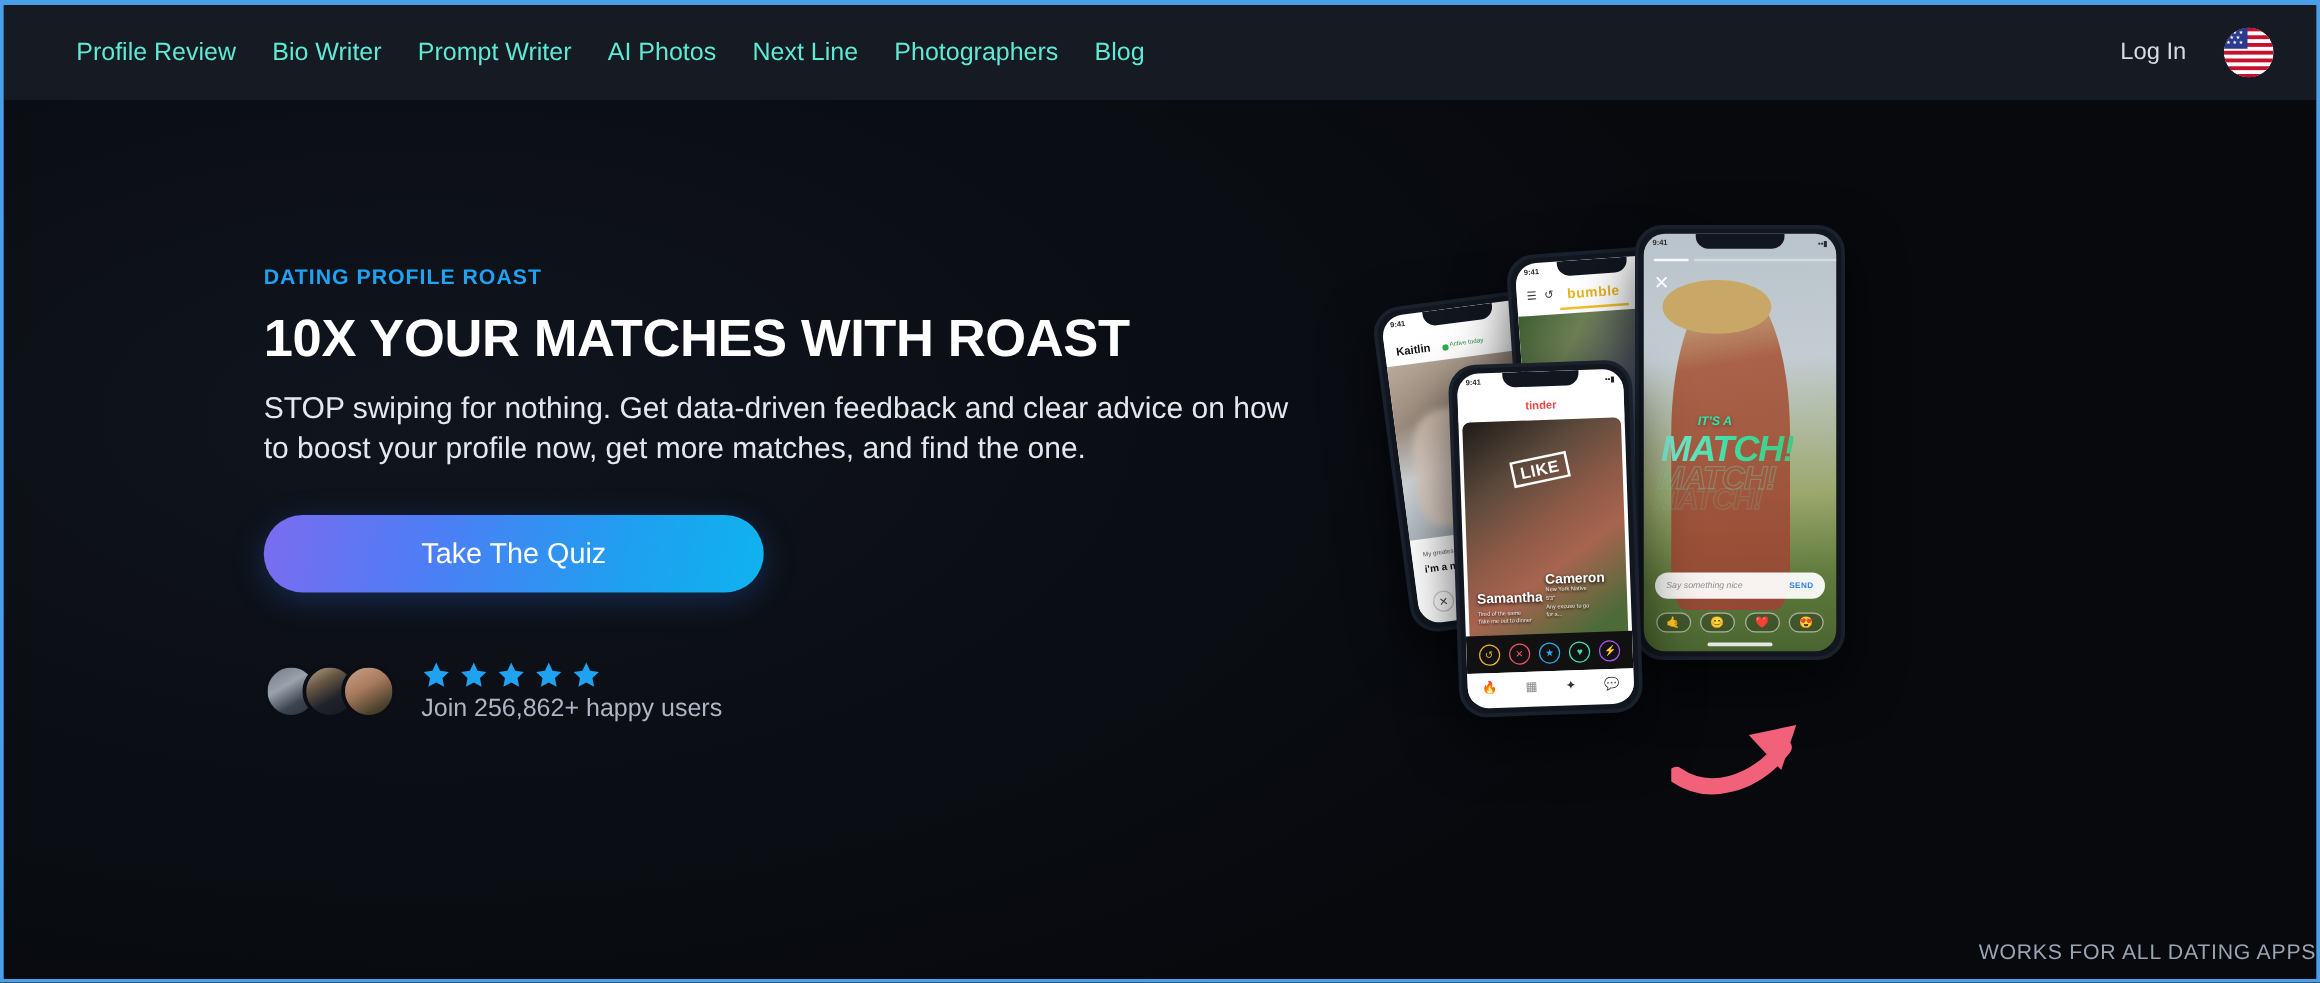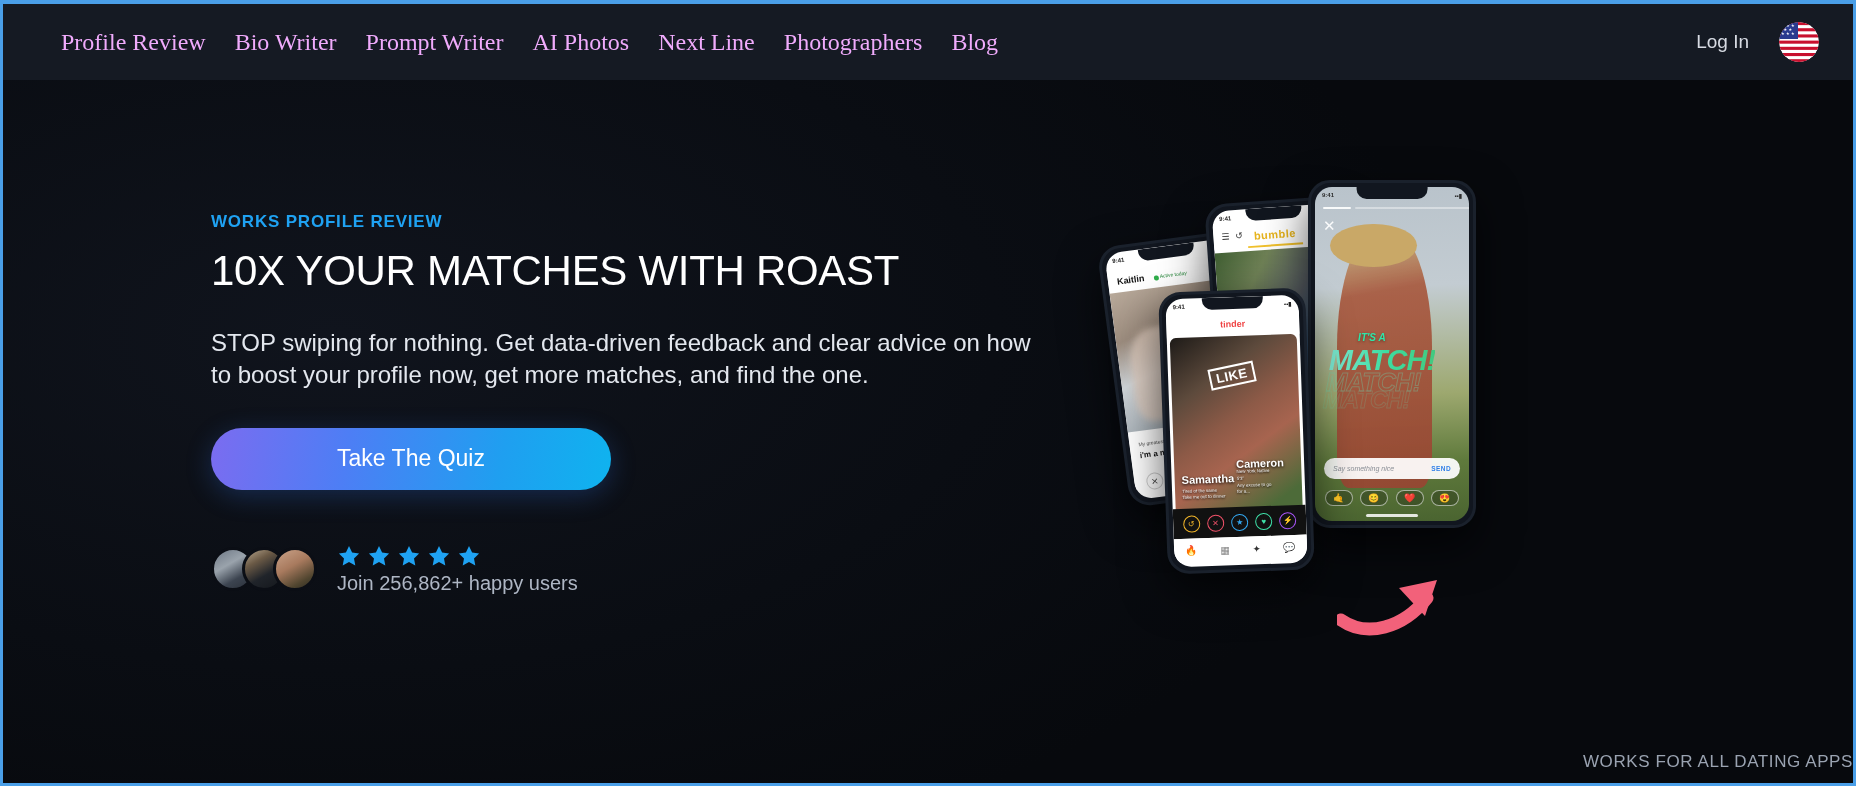--- a/index.html
+++ b/index.html
@@ -16,31 +16,31 @@
   
   .nav {
     position:absolute; top:0; left:0; width:100%; height:76px;
     background:#151a23;
     display:flex; align-items:center;
   }
   .brand { display:flex; align-items:center; gap:14px; margin-left:32px; }
   .logo-mark { width:42px; height:46px; display:block; }
   .brand-name { color:#fff; font-size:36px; font-weight:400; letter-spacing:-0.5px; }
   .nav-links { display:flex; align-items:center; gap:29px; margin-left:58px; }
-  .nav-link { color:#f0abfc; font-size:24px; text-decoration:none; white-space:nowrap;font-family:Liberation Serif, serif; }
+  .nav-link { color:#5eead4; font-size:20px; text-decoration:none; white-space:nowrap; }
   .nav-right { margin-left:auto; display:flex; align-items:center; gap:30px; margin-right:34px; }
   .login { color:#d7dbe3; font-size:19px; text-decoration:none; }
   .flag { width:40px; height:40px; border-radius:50%; overflow:hidden; display:block; }
 
   
   .hero { position:absolute; top:76px; left:0; width:100%; height:704px;
           background:radial-gradient(1100px 560px at 18% 36%, #10141d 0%, #0a0d13 60%, #07090d 100%); }
   .hero-copy { position:absolute; left:208px; top:132px; width:840px; }
   .eyebrow { color:#1fa2f2; font-size:17px; font-weight:bold; letter-spacing:0.8px; margin-bottom:15px; }
-  .headline { color:#fff; font-size:42px; font-weight:normal; letter-spacing:-0.3px; margin-bottom:32px; white-space:nowrap; }
+  .headline { color:#fff; font-size:42px; font-weight:bold; letter-spacing:-0.3px; margin-bottom:16px; white-space:nowrap; }
   .subcopy { color:#e3e7ee; font-size:24px; line-height:1.35; width:830px; margin-bottom:36px; }
   .cta {
     display:flex; align-items:center; justify-content:center;
     width:400px; height:62px; border-radius:34px; border:none; cursor:pointer;
     background:linear-gradient(100deg, #7b6cf0 0%, #4d7ef5 34%, #1f9ff0 72%, #0fb3ef 100%);
     color:#fff; font-size:23px; font-weight:normal; font-family:inherit;
     box-shadow:0 6px 26px rgba(50,120,240,.26);
   }
   .proof { display:flex; align-items:center; gap:20px; margin-top:54px; }
   .avatars { display:flex; }
@@ -200,21 +200,21 @@
               <text x="12" y="13">★</text>
           </g>
         </g>
       </svg>
     </div>
   </div>
 
   <div class="hero">
 
     <div class="hero-copy">
-      <div class="eyebrow">WORKS PROFILE REVIEW</div>
+      <div class="eyebrow">DATING PROFILE ROAST</div>
       <h1 class="headline">10X YOUR MATCHES WITH ROAST</h1>
       <p class="subcopy">STOP swiping for nothing. Get data-driven feedback and clear advice on how to boost your profile now, get more matches, and find the one.</p>
 
       <button class="cta">Take The Quiz</button>
 
       <div class="proof">
         <div class="avatars">
           <div class="av" style="background:linear-gradient(150deg,#6d7784 0%,#9aa3ac 38%,#3c4450 70%,#2a3039 100%)"></div>
           <div class="av" style="background:linear-gradient(150deg,#b9a88f 0%,#6b5a46 30%,#20242a 62%,#14171c 100%)"></div>
           <div class="av" style="background:linear-gradient(150deg,#caa389 0%,#a87a5e 42%,#50452f 78%,#2c2a22 100%)"></div>

